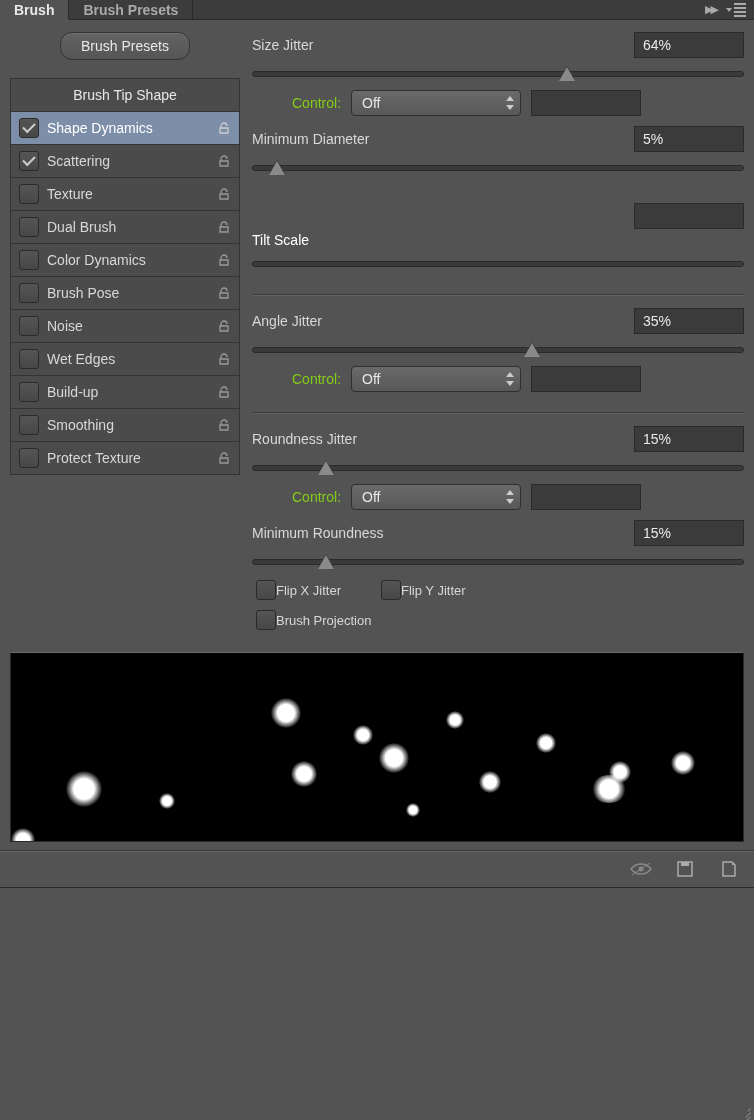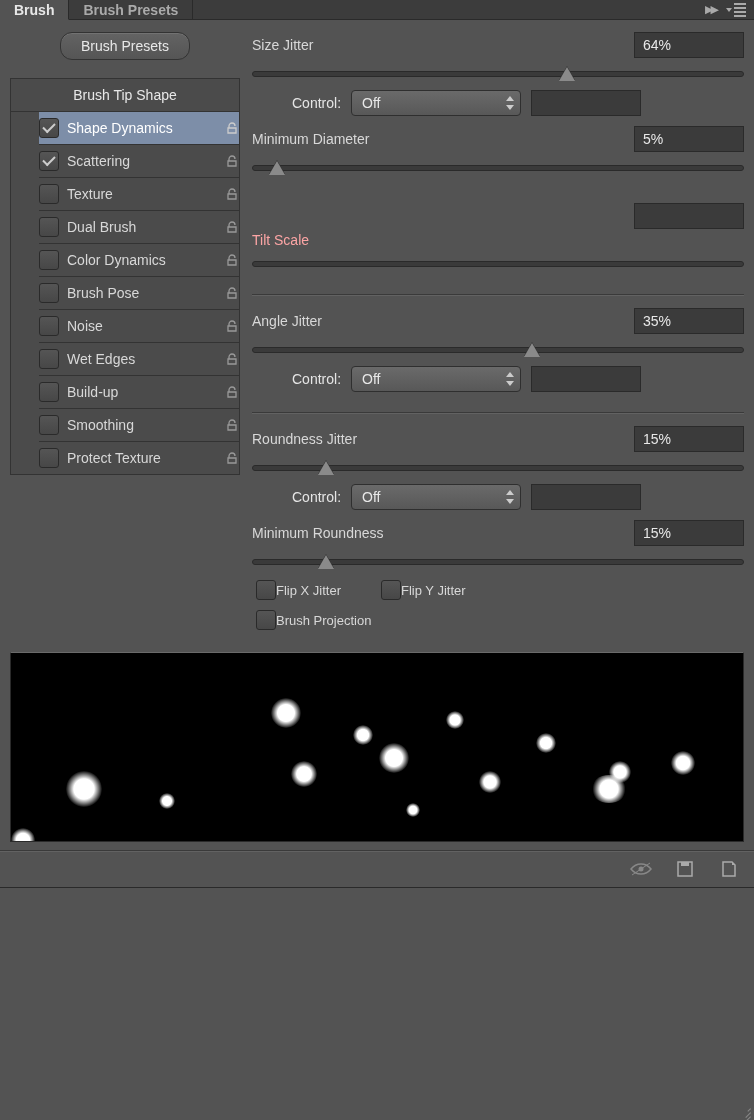--- a/index.html
+++ b/index.html
@@ -113,26 +113,25 @@
   padding: 8px 10px;
   text-align: center;
   color: #e8e8e8;
   font-size: 14px;
   border-bottom: 1px solid #333;
   background: #4b4b4b;
 }
 .option-row {
   display: flex;
   align-items: center;
-  padding: 6px 0;
+  padding: 6px 8px;
   border-bottom: 1px solid #333;
   background: #4b4b4b;
   cursor: pointer;
   gap: 8px;
-  margin-left: 28px;
 }
 .option-row.selected {
   background: #7d8ea8;
   color: #fff;
 }
 .option-row:last-child { border-bottom: none; }
 .chk {
   width: 20px; height: 20px;
   border: 1px solid #2a2a2a;
   border-radius: 3px;
@@ -176,21 +175,21 @@
 .param-row {
   display: flex;
   align-items: center;
   gap: 10px;
   margin-bottom: 6px;
 }
 .param-label {
   flex: 1;
   font-size: 14px;
 }
-.param-label.disabled { color: #fca5a5; margin-top: 48px; }
+.param-label.disabled { color: #ffffff; margin-top: 48px; }
 .val-box {
   width: 110px;
   height: 26px;
   background: #3b3b3b;
   border: 1px solid #2a2a2a;
   color: #e8e8e8;
   font-size: 14px;
   padding: 3px 8px;
   display: flex;
   align-items: center;
@@ -220,21 +219,21 @@
 }
 .ctrl-row {
   display: flex;
   align-items: center;
   gap: 10px;
   margin: 6px 0;
   padding-left: 40px;
 }
 .ctrl-label {
   font-size: 14px;
-  color: #e5e5e5;
+  color: #84cc16;
 }
 .select-box {
   flex: 0 0 170px;
   height: 26px;
   background: linear-gradient(#6a6a6a,#585858);
   border: 1px solid #2f2f2f;
   border-radius: 4px;
   color: #e8e8e8;
   font-size: 14px;
   padding: 0 20px 0 10px;

